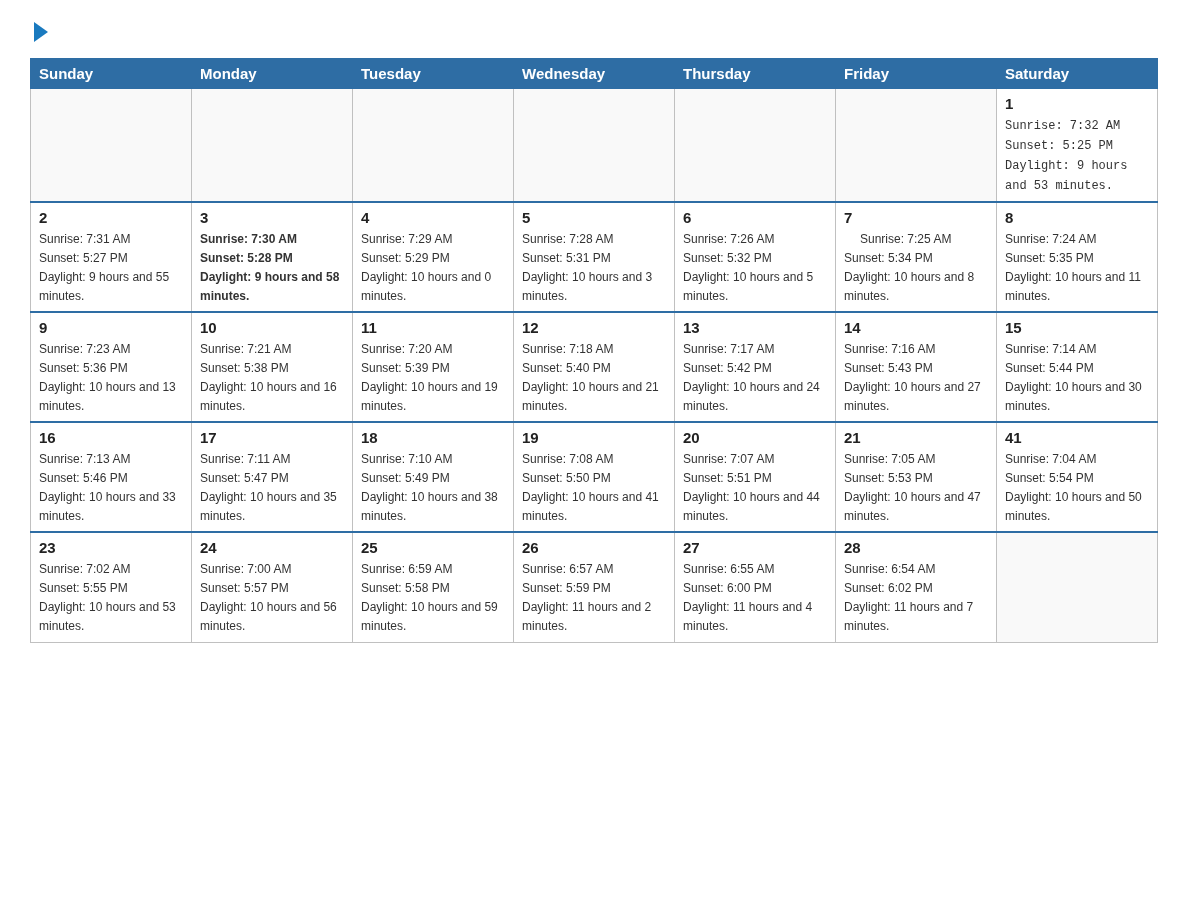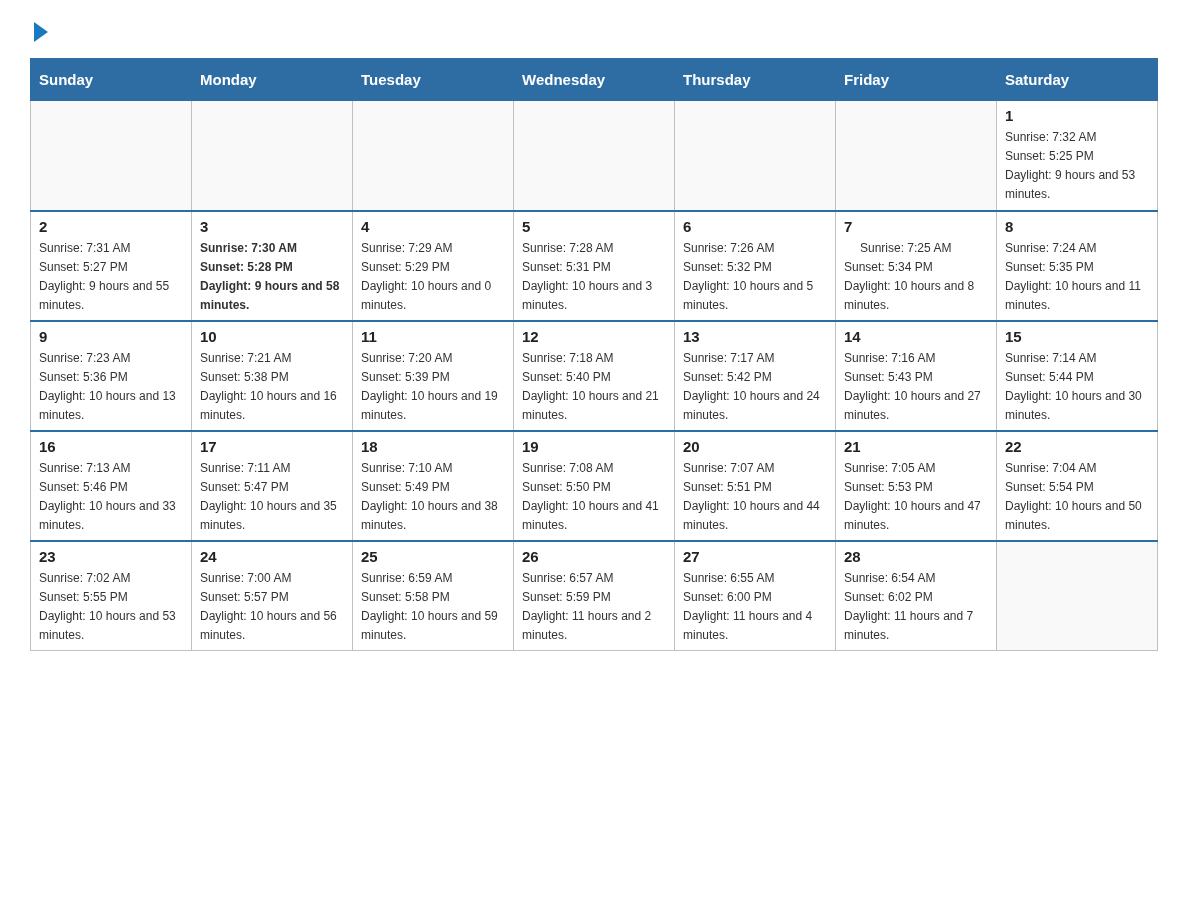--- a/index.html
+++ b/index.html
@@ -64,21 +64,21 @@
     .calendar {
       width: 100%;
       border-collapse: collapse;
       border: 1px solid #b0b0b0;
     }
     .calendar th {
       background-color: #2e6da4;
       color: #fff;
       font-size: 15px;
       font-weight: bold;
-      padding: 12px 8px;
+      padding: 6px 8px;
       text-align: left;
       border: 1px solid #2e6da4;
     }
     .calendar td {
       vertical-align: top;
       border: 1px solid #c0c0c0;
       padding: 6px 8px;
       width: 14.28%;
       min-height: 100px;
       height: 110px;
@@ -132,21 +132,21 @@
       </tr>
   </thead>
   <tbody id="calendar-body">
   <tr>
         <td class="empty-cell"></td>
         <td class="empty-cell"></td>
         <td class="empty-cell"></td>
         <td class="empty-cell"></td>
         <td class="empty-cell"></td>
         <td class="empty-cell"></td>
-        <td><span class="day-number">1</span><span class="day-info" style="white-space: pre-line;">Sunrise: 7:32 AM
+        <td><span class="day-number">1</span><span class="day-info" style="white-space: pre-line; font-family: Liberation Mono, monospace;">Sunrise: 7:32 AM
 Sunset: 5:25 PM
 Daylight: 9 hours and 53 minutes.</span></td>
       </tr>
       <tr class="week-row">
         <td><span class="day-number">2</span><span class="day-info" style="white-space: pre-line;">Sunrise: 7:31 AM
 Sunset: 5:27 PM
 Daylight: 9 hours and 55 minutes.</span></td>
         <td><span class="day-number">3</span><span class="day-info" style="white-space: pre-line; font-weight: bold;">Sunrise: 7:30 AM
 Sunset: 5:28 PM
 Daylight: 9 hours and 58 minutes.</span></td>
@@ -201,21 +201,21 @@
 Daylight: 10 hours and 38 minutes.</span></td>
         <td><span class="day-number">19</span><span class="day-info" style="white-space: pre-line;">Sunrise: 7:08 AM
 Sunset: 5:50 PM
 Daylight: 10 hours and 41 minutes.</span></td>
         <td><span class="day-number">20</span><span class="day-info" style="white-space: pre-line; text-align: right;">Sunrise: 7:07 AM
 Sunset: 5:51 PM
 Daylight: 10 hours and 44 minutes.</span></td>
         <td><span class="day-number">21</span><span class="day-info" style="white-space: pre-line;">Sunrise: 7:05 AM
 Sunset: 5:53 PM
 Daylight: 10 hours and 47 minutes.</span></td>
-        <td><span class="day-number">22</span><span class="day-info" style="white-space: pre-line;">Sunrise: 7:04 AM
+        <td><span class="day-number">41</span><span class="day-info" style="white-space: pre-line;">Sunrise: 7:04 AM
 Sunset: 5:54 PM
 Daylight: 10 hours and 50 minutes.</span></td>
       </tr>
       <tr class="week-row">
         <td><span class="day-number">23</span><span class="day-info" style="white-space: pre-line;">Sunrise: 7:02 AM
 Sunset: 5:55 PM
 Daylight: 10 hours and 53 minutes.</span></td>
         <td><span class="day-number">24</span><span class="day-info" style="white-space: pre-line;">Sunrise: 7:00 AM
 Sunset: 5:57 PM
 Daylight: 10 hours and 56 minutes.</span></td>

